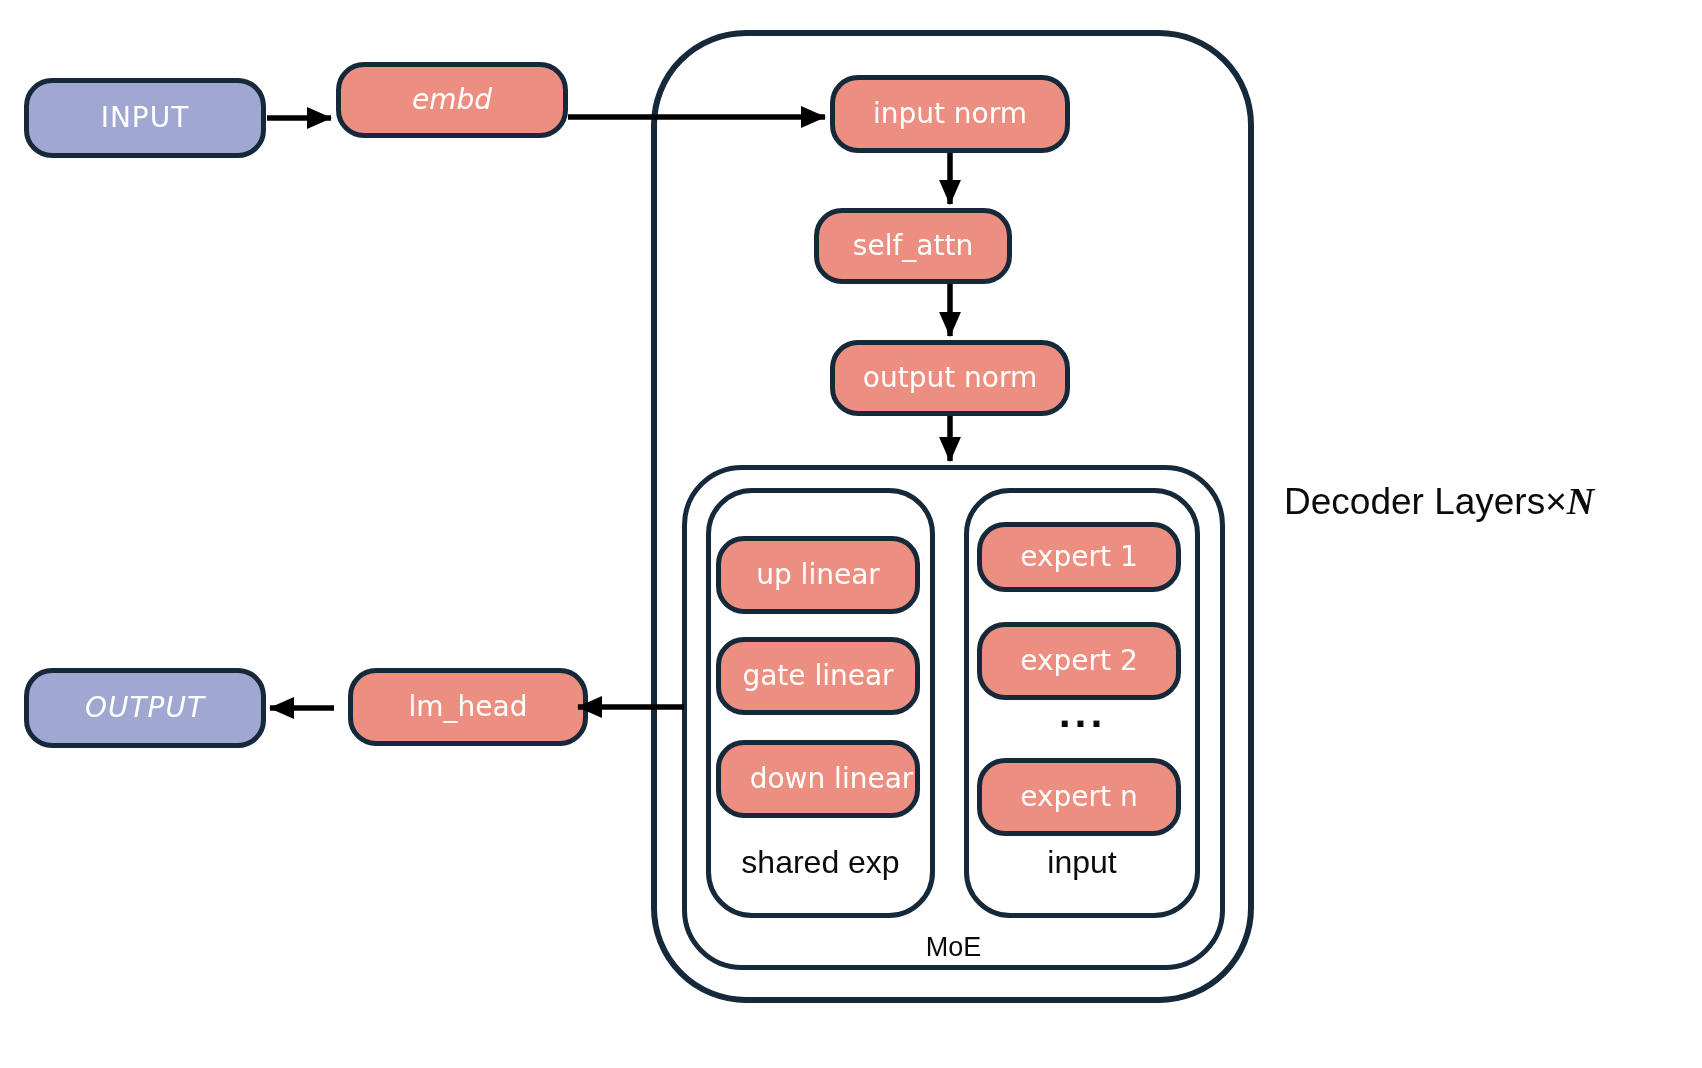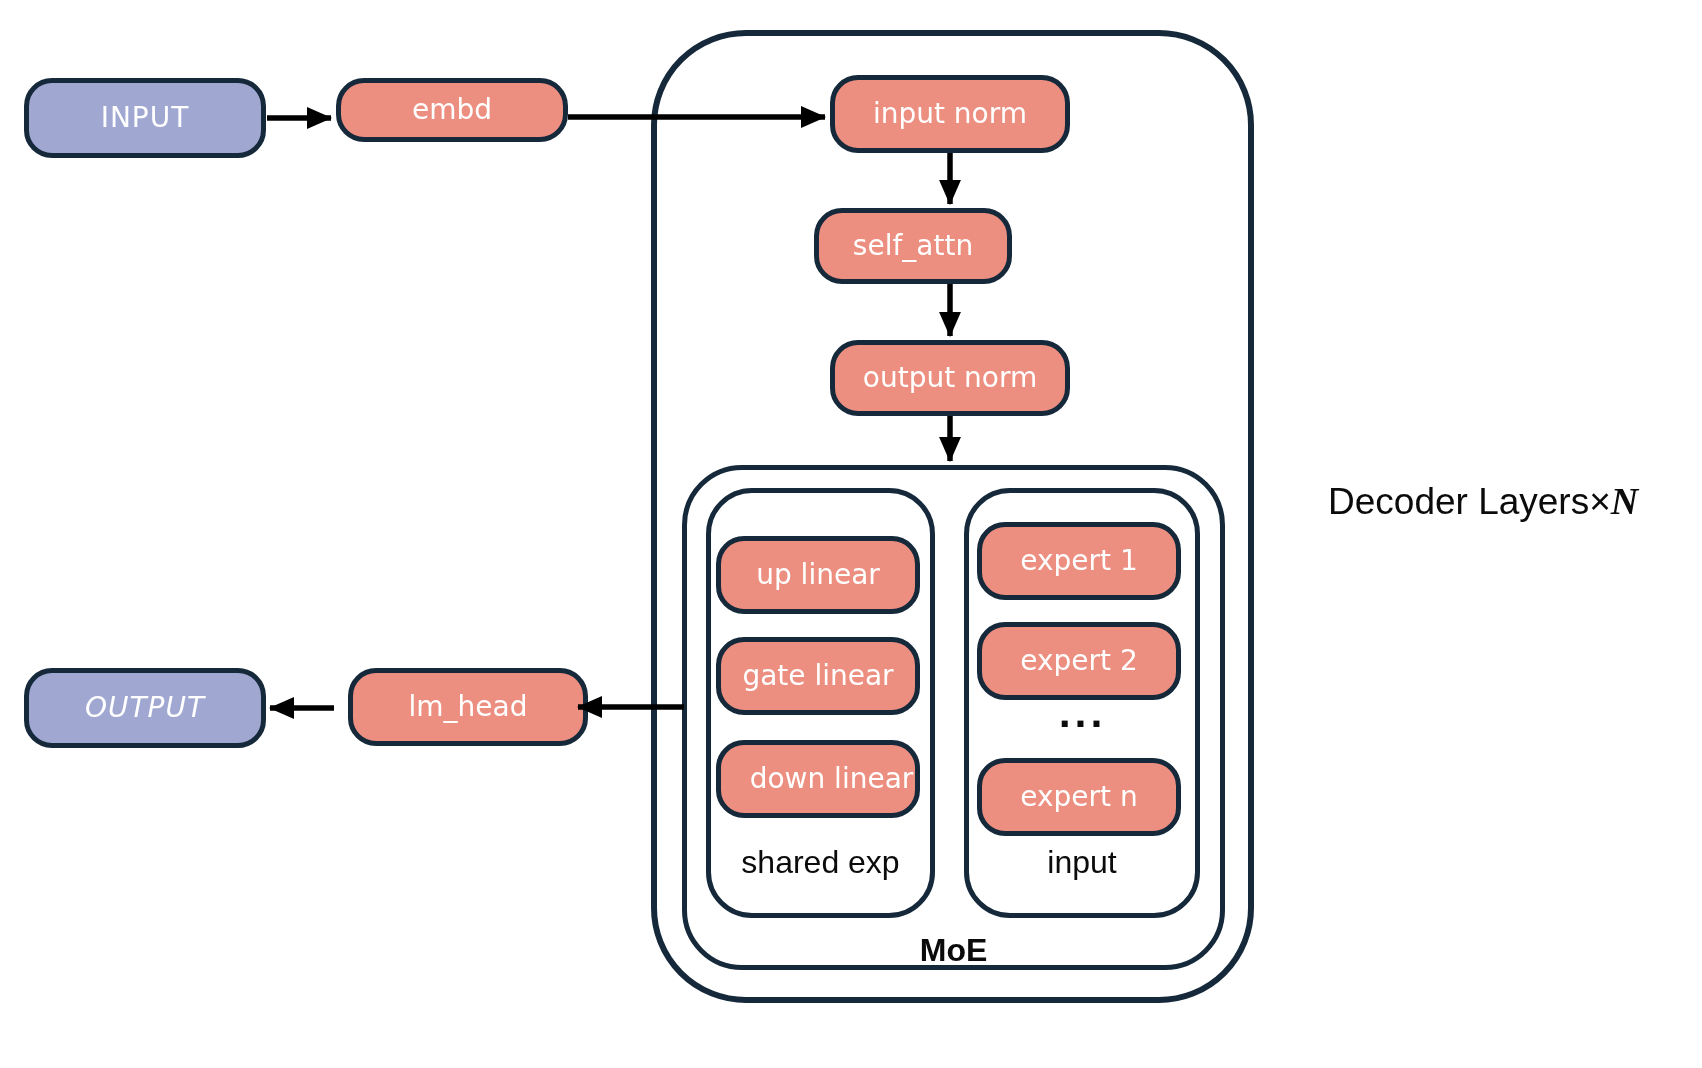--- a/index.html
+++ b/index.html
@@ -42,21 +42,21 @@
   .box.io{background:var(--io-fill,#A0A8D2);letter-spacing:1px;}
   .lbl{
     position:absolute;
     color:var(--label-text,#0B0B0B);
     font-family:"Liberation Sans",sans-serif;
     font-size:32px;
     text-align:center;
     line-height:1;
     white-space:nowrap;
   }
-  .lbl.moe{font-size:32px;font-weight:bold;}
+  .lbl.moe{font-size:27px;}
   .ellipsis{
     position:absolute;
     color:var(--label-text,#0B0B0B);
     font-family:"DejaVu Sans",sans-serif;
     font-weight:bold;
     font-size:34px;
     letter-spacing:3px;
     text-align:center;
     line-height:1;
   }
@@ -83,37 +83,37 @@
 <div class="canvas">
 
   <div class="container" style="left:651px;top:30px;width:603px;height:973px;border-radius:95px;"></div>
   <div class="container inner" style="left:682px;top:465px;width:543px;height:505px;border-radius:60px;"></div>
   <div class="container inner" style="left:706px;top:488px;width:229px;height:430px;border-radius:46px;"></div>
   <div class="container inner" style="left:964px;top:488px;width:236px;height:430px;border-radius:46px;"></div>
 
   <div class="box io" style="left:24px;top:78px;width:242px;height:80px;">INPUT</div>
   <div class="box io" style="left:24px;top:668px;width:242px;height:80px;font-style:italic;">OUTPUT</div>
 
-  <div class="box node" style="left:336px;top:78px;width:232px;height:64px;">embd</div>
+  <div class="box node" style="left:336px;top:62px;width:232px;height:76px;font-style:italic;">embd</div>
   <div class="box node" style="left:830px;top:75px;width:240px;height:78px;">input norm</div>
   <div class="box node" style="left:814px;top:208px;width:198px;height:76px;">self_attn</div>
   <div class="box node" style="left:830px;top:340px;width:240px;height:76px;text-align:center;">output norm</div>
   <div class="box node" style="left:716px;top:536px;width:204px;height:78px;">up linear</div>
   <div class="box node" style="left:716px;top:637px;width:204px;height:78px;">gate linear</div>
   <div class="box node" style="left:716px;top:740px;width:204px;height:78px;padding-left:27px;">down linear</div>
-  <div class="box node" style="left:977px;top:522px;width:204px;height:78px;">expert 1</div>
+  <div class="box node" style="left:977px;top:522px;width:204px;height:70px;">expert 1</div>
   <div class="box node" style="left:977px;top:622px;width:204px;height:78px;">expert 2</div>
   <div class="box node" style="left:977px;top:758px;width:204px;height:78px;">expert n</div>
   <div class="box node" style="left:348px;top:668px;width:240px;height:78px;">lm_head</div>
 
   <div class="ellipsis" style="left:1028px;top:698px;width:108px;">...</div>
   <div class="lbl" style="left:706px;top:846px;width:229px;">shared exp</div>
   <div class="lbl" style="left:964px;top:846px;width:236px;">input</div>
   <div class="lbl moe" style="left:682px;top:934px;width:543px;">MoE</div>
-  <div class="decoder-label" style="left:1284px;top:482px;margin-left:44px;">
+  <div class="decoder-label" style="left:1284px;top:482px;">
     <span>Decoder Layers×</span><span class="n-math">N</span>
   </div>
 
   <svg class="arrows" width="1702" height="1068" viewBox="0 0 1702 1068" xmlns="http://www.w3.org/2000/svg">
     <defs>
       <marker id="ah" markerUnits="strokeWidth" markerWidth="4.6" markerHeight="4" refX="4.4" refY="2" orient="auto">
         <path d="M0,0 L4.6,2 L0,4 Z" style="fill:var(--arrow,#000);"></path>
       </marker>
     </defs>
     <line x1="267" y1="118" x2="331" y2="118" marker-end="url(#ah)"></line>

